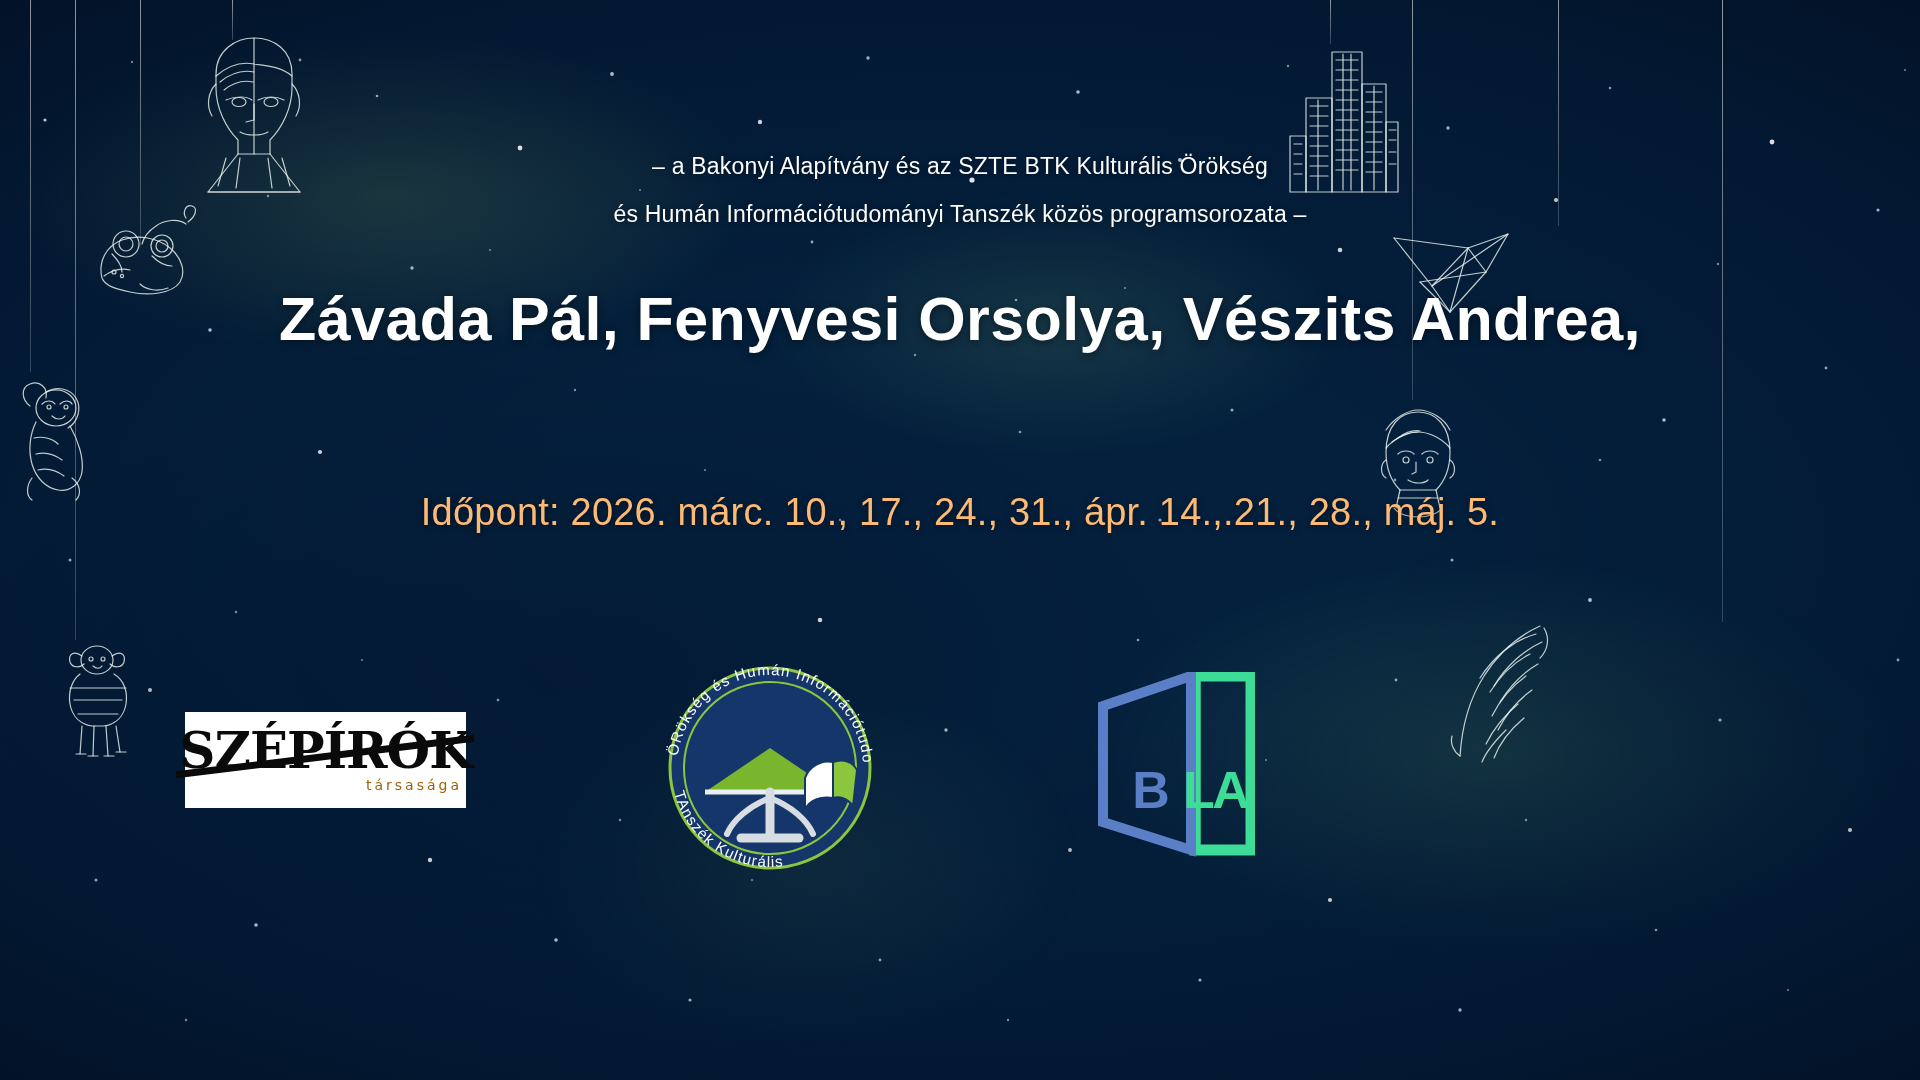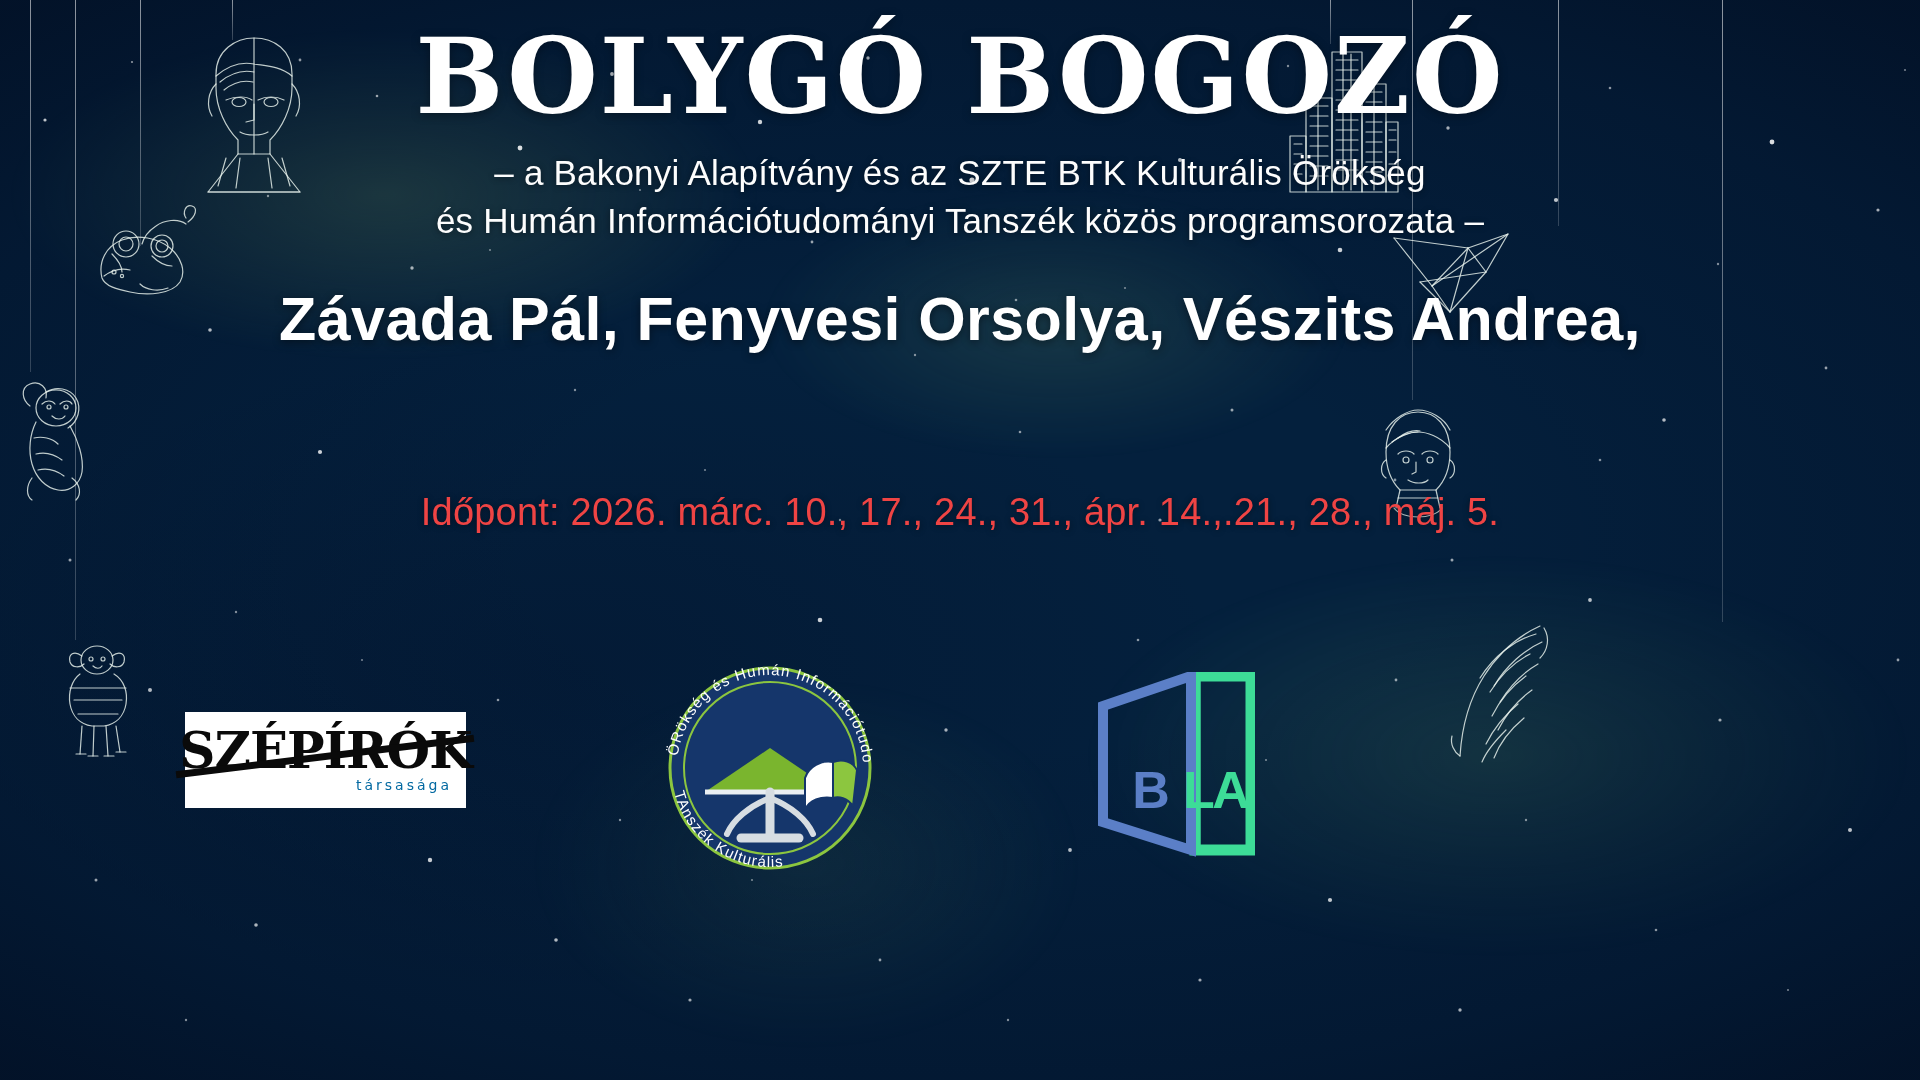--- a/index.html
+++ b/index.html
@@ -49,61 +49,61 @@
   #title{
     position:absolute;top:22px;left:0;width:100%;text-align:center;
     font-family:"DejaVu Serif", serif;
     font-size:104px;line-height:1.05;font-weight:700;color:#ffffff;
     letter-spacing:2px;
     text-shadow:0 2px 10px rgba(0,0,0,.35);
   }
   .subtitle{
     position:absolute;left:0;width:100%;text-align:center;
     font-family:"Liberation Sans", sans-serif;
-    font-weight:300;color:#fdfdfd;font-size:35px;line-height:1.22;
+    font-weight:300;color:#fdfdfd;font-size:23px;line-height:1.22;
     letter-spacing:.2px;
     text-shadow:0 1px 6px rgba(0,0,0,.45);
   }
   #subtitle-1{top:152px;}
   #subtitle-2{top:200px;}
   .author-line{
     position:absolute;left:0;width:100%;text-align:center;
     font-family:"Liberation Sans", sans-serif;
     font-weight:700;color:#ffffff;font-size:61px;line-height:1.2;
     letter-spacing:.4px;
     text-shadow:0 2px 8px rgba(0,0,0,.45);
   }
   #author-1{top:283px;}
   #author-2{top:343px;}
   #author-3{top:403px;}
   .info-line{
     position:absolute;left:0;width:100%;text-align:center;
     font-family:"Liberation Sans", sans-serif;
-    font-weight:300;color:#ef4444;font-size:38px;line-height:1.22;
+    font-weight:300;color:#fdba74;font-size:38px;line-height:1.22;
     letter-spacing:.2px;
     text-shadow:0 1px 6px rgba(0,0,0,.45);
   }
   #info-1{top:489px;}
   #info-2{top:539px;}
   
   #logo-szepirok{
     position:absolute;left:185px;top:712px;width:281px;height:96px;background:#ffffff;
     display:flex;flex-direction:column;align-items:center;justify-content:center;
   }
   #logo-szepirok .word{
     font-family:"DejaVu Serif", serif;font-weight:700;font-size:50px;color:#0a0a0a;
     letter-spacing:-1px;line-height:.95;position:relative;
   }
   #logo-szepirok .word .strike{
     position:absolute;left:-4px;right:-4px;top:54%;height:7px;background:#0a0a0a;
     transform:rotate(-7deg);
   }
   #logo-szepirok .sub{
-    font-family:"DejaVu Sans", sans-serif;font-size:14px;color:#0369a1;letter-spacing:3px;
-    margin-top:2px;align-self:flex-end;margin-right:14px;
+    font-family:"DejaVu Sans", sans-serif;font-size:14px;color:#a16207;letter-spacing:3px;
+    margin-top:2px;align-self:flex-end;margin-right:4px;
   }
   #logo-seal{position:absolute;left:645px;top:640px;width:250px;height:232px;}
   #logo-bla{position:absolute;left:1095px;top:672px;width:160px;height:185px;}
 </style>
 </head>
 <body>
 
 <div id="poster">
 
   <div class="bg-layer" id="bg-base"></div>
@@ -386,21 +386,20 @@
       <path d="M92 70 C78 80 66 94 58 110"></path>
       <path d="M78 84 C66 94 54 108 46 124"></path>
       <path d="M84 98 C72 108 60 122 54 138"></path>
       <path d="M66 110 C56 120 46 132 42 142"></path>
       <path d="M104 8 C110 18 108 30 100 38"></path>
       <path d="M20 136 C14 132 10 124 12 116"></path>
     </svg>
   </div>
 
   <div id="content">
-    <div id="title">BOLYGÓ BOGOZÓ</div>
 
     <div class="subtitle" id="subtitle-1">– a Bakonyi Alapítvány és az SZTE BTK Kulturális Örökség</div>
     <div class="subtitle" id="subtitle-2">és Humán Információtudományi Tanszék közös programsorozata –</div>
 
     <div class="author-line" id="author-1">Závada Pál, Fenyvesi Orsolya, Vészits Andrea,</div>
 
     <div class="info-line" id="info-1">Időpont: 2026. márc. 10., 17., 24., 31., ápr. 14.,.21., 28., máj. 5.</div>
   </div>
 
   <div id="logo-szepirok">

